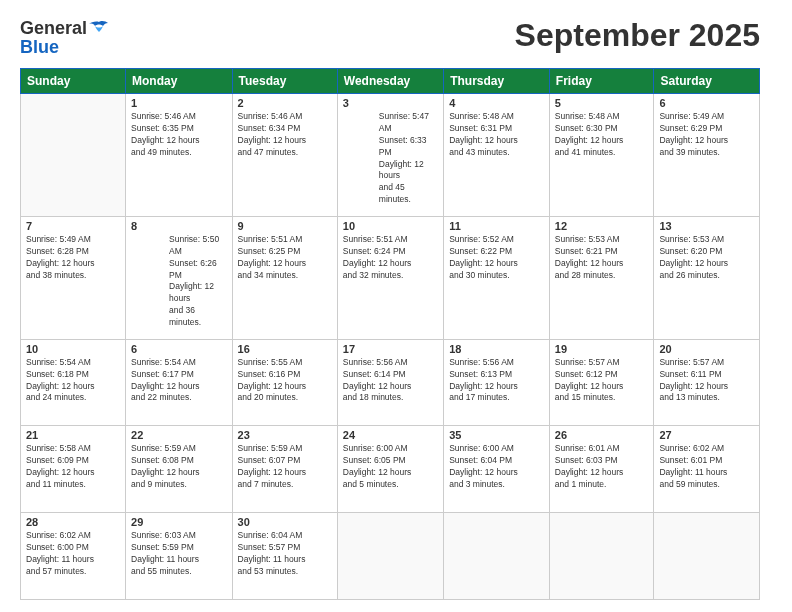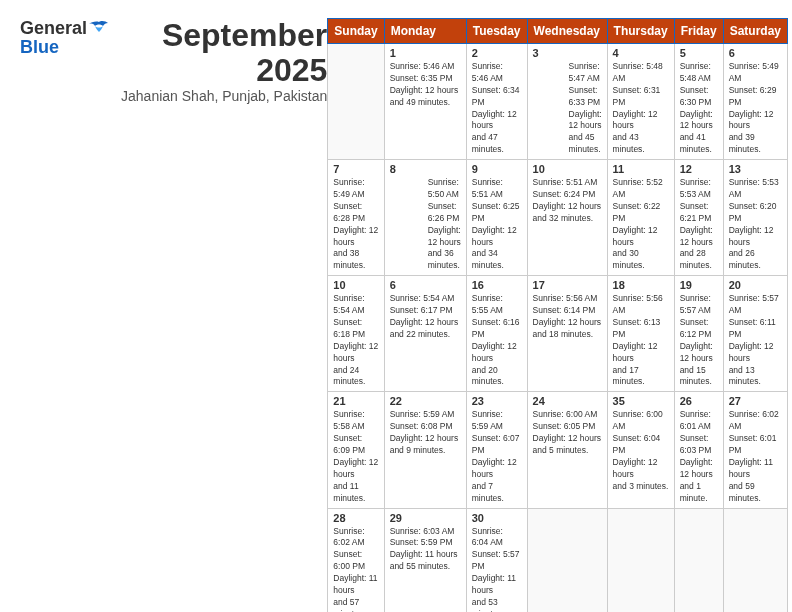--- a/index.html
+++ b/index.html
@@ -6,23 +6,23 @@
     body {
       font-family: Arial, sans-serif;
       background: #fff;
       width: 792px;
       height: 612px;
       overflow: hidden;
     }
     .page {
       width: 792px;
       height: 612px;
-      padding: 18px 4px 12px 20px;
+      padding: 18px 32px 12px 20px;
       display: flex;
-      flex-direction: row;
+      flex-direction: column;
     }
     .header {
       display: flex;
       align-items: flex-start;
       justify-content: space-between;
       margin-bottom: 10px;
     }
     .logo {
       display: flex;
       flex-direction: column;
@@ -40,21 +40,21 @@
     .subtitle {
       font-size: 14px;
       color: #555;
     }
     .calendar {
       width: 100%;
       border-collapse: collapse;
       flex: 1;
     }
     .calendar th {
-      background-color: #c2410c;
+      background-color: #15803d;
       color: #fff;
       font-size: 12px;
       font-weight: bold;
       padding: 5px 6px;
       text-align: left;
       border: 1px solid #1565c0;
     }
     .calendar td {
       border: 1px solid #ccc;
       vertical-align: top;
@@ -90,21 +90,20 @@
         <span style="font-size:18px;font-weight:bold;color:#333;">General</span>
         <svg width="20" height="16" viewBox="0 0 20 16" style="margin-left:2px;margin-top:-2px;">
           <path d="M10 2 C12 0, 17 1, 19 3 C17 3, 15 4, 14 6 C12 4, 8 4, 6 6 C5 4, 3 3, 0 4 C2 2, 7 1, 10 2Z" fill="#1565c0"></path>
           <path d="M6 6 C8 8, 12 8, 14 6 C13 9, 11 11, 10 12 C9 11, 7 9, 6 6Z" fill="#42a5f5"></path>
         </svg>
       </div>
       <span style="font-size:18px;font-weight:bold;color:#1565c0;margin-top:-2px;">Blue</span>
     </div>
     <div class="title-section">
       <div class="month-title">September 2025</div>
-      <div class="subtitle">Jahanian Shah, Punjab, Pakistan</div>
     </div>
   </div>
 
   <table class="calendar">
     <thead>
       <tr>
         <th>Sunday</th>
         <th>Monday</th>
         <th>Tuesday</th>
         <th>Wednesday</th>

